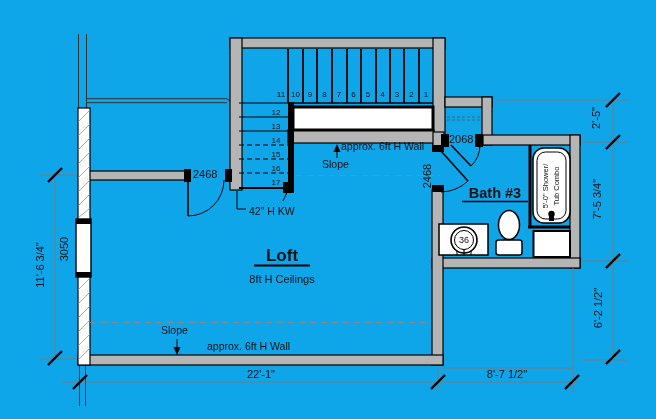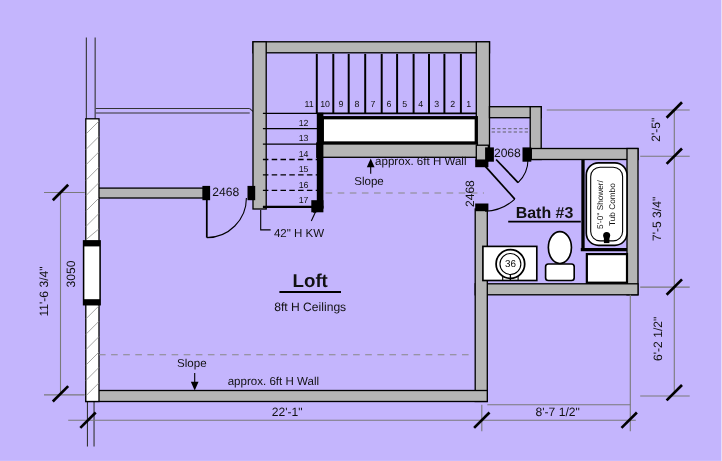--- a/index.html
+++ b/index.html
@@ -1,16 +1,16 @@
 <!DOCTYPE html>
 <html><head>
 <meta charset="utf-8">
 <style>
   html,body{margin:0;padding:0;background:#ffffff;}
-  #canvas{position:relative;width:656px;height:419px;background:#c4b5fd;overflow:hidden;
+  #canvas{position:relative;width:656px;height:419px;background:#0ea5e9;overflow:hidden;
           font-family:"Liberation Sans",sans-serif;}
   svg text{fill:#111;}
   .t-dim{font-size:11px;}
   .t-label{font-size:10.5px;}
   .t-door{font-size:11px;}
   .t-stair{font-size:8px;}
   .t-room{font-size:17px;font-weight:bold;}
   .t-sub{font-size:11px;}
   .t-bath{font-size:14.5px;font-weight:bold;}
   .t-tub{font-size:7.5px;}

